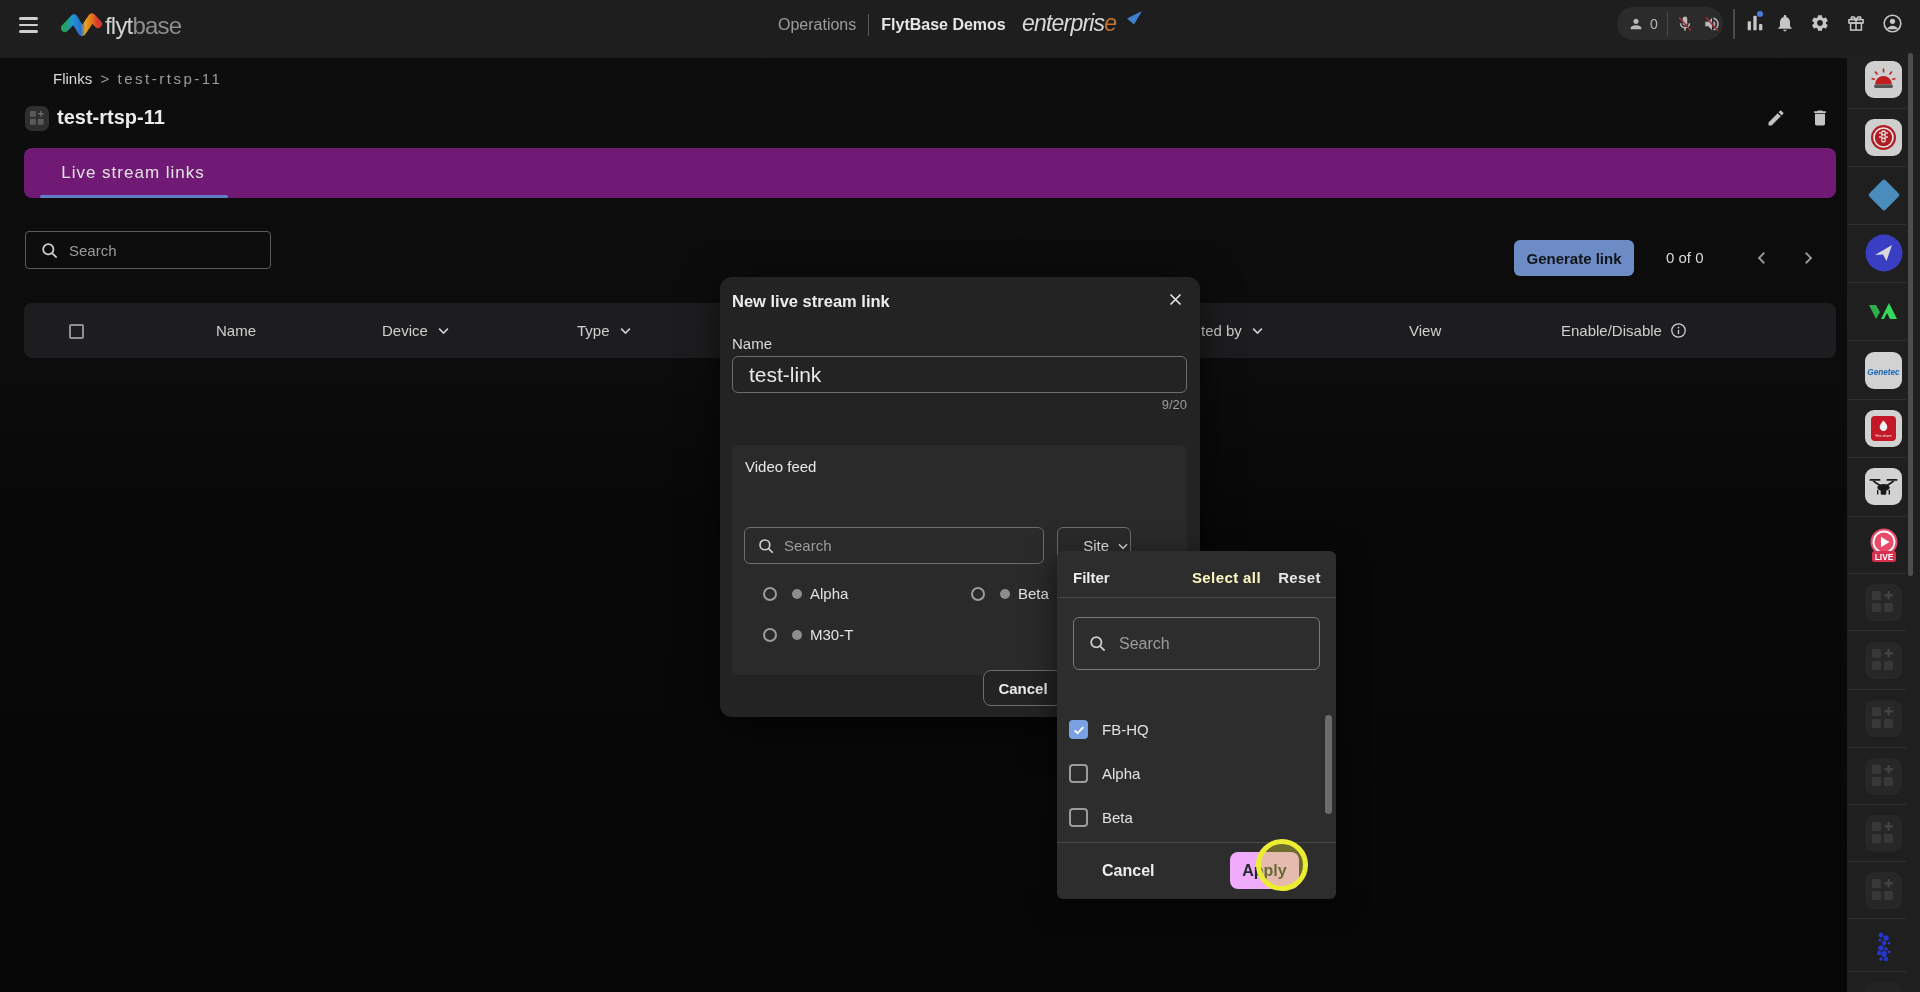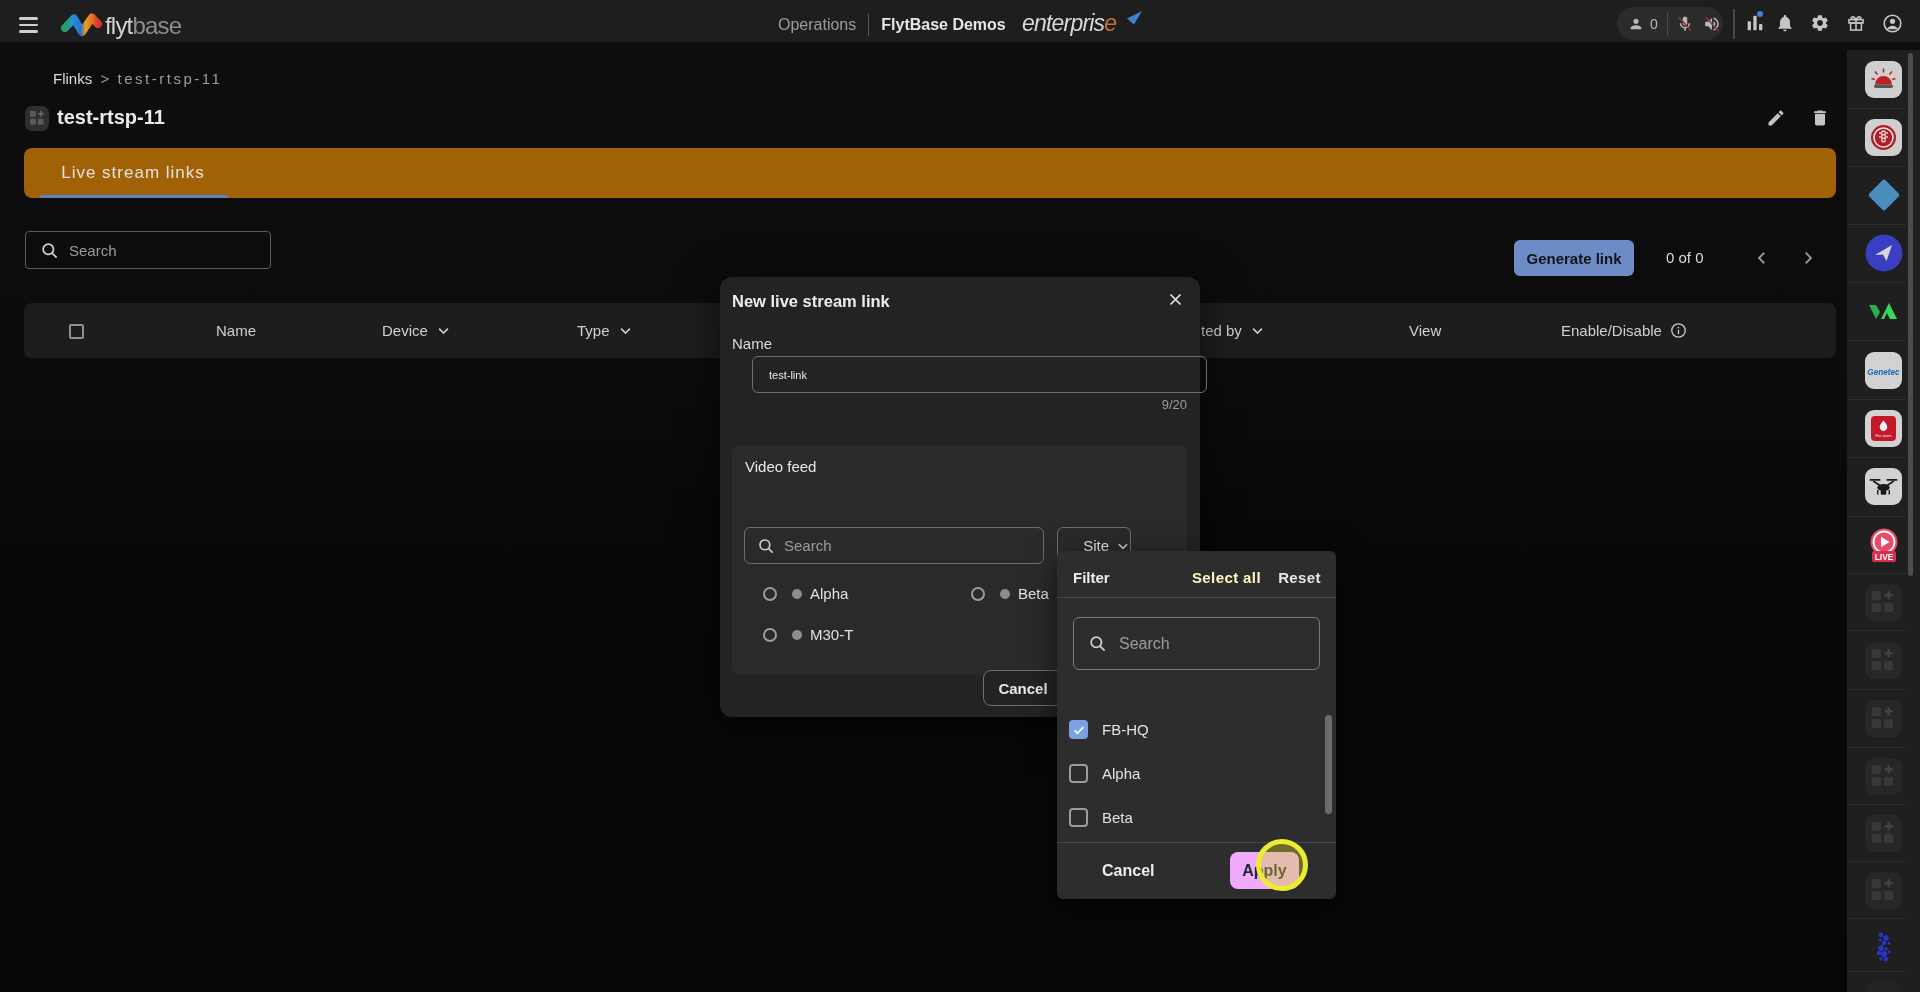--- a/index.html
+++ b/index.html
@@ -1,20 +1,20 @@
 <!DOCTYPE html>
 <html><head>
 <meta charset="utf-8">
 <style>
 * { margin:0; padding:0; box-sizing:border-box; -webkit-font-smoothing:antialiased; }
 html,body { width:1920px; height:992px; background:linear-gradient(180deg,#0d0d0d 0px,#0c0c0c 370px,#080808 520px,#070707 992px); font-family:"Liberation Sans", sans-serif; overflow:hidden; }
 .abs { position:absolute; }
 #stage { position:relative; width:1920px; height:992px; }
 
-#topbar { position:absolute; left:0; top:0; width:1920px; height:42px; background:#1e1e1e; }
+#topbar { position:absolute; left:0; top:0; width:1920px; height:58px; background:#1e1e1e; }
 #burger { position:absolute; left:19px; top:17px; width:19px; height:16px; }
 #burger div { height:2.6px; background:#cfcfcf; border-radius:2px; margin-bottom:4px; }
 #logo { position:absolute; left:61px; top:13px; }
 #logotext { position:absolute; left:105px; top:12px; font-size:24px; letter-spacing:-0.8px; color:#d2d2d2; }
 #logotext span { color:#8d8d8d; }
 #tb-center { position:absolute; left:778px; top:0; height:50px; display:flex; align-items:center; }
 #tb-center .ops { color:#9c9c9c; font-size:16px; }
 #tb-center .sep { width:1px; height:22px; background:#5a5a5a; margin:0 12px; }
 #tb-center .acct { color:#e6e6e6; font-size:16px; font-weight:bold; }
 #ent { position:absolute; left:1022px; top:8px; width:125px; height:34px; }
@@ -24,36 +24,36 @@
 #sidebar { position:absolute; left:1847px; top:50px; width:73px; height:942px; background:#1f1f1f; }
 .sb-cell { position:absolute; left:0; width:73px; display:flex; align-items:center; justify-content:center; }
 .sb-div { position:absolute; left:1px; width:58px; height:1px; background:#2f2f2f; }
 #sb-scroll { position:absolute; left:61px; top:3px; width:5px; height:523px; background:#4d4d4d; border-radius:3px; }
 .ph-ic { width:37px; height:37px; background:#272727; border-radius:9px; position:relative; }
 
 #crumb { position:absolute; left:53px; top:70px; font-size:15px; color:#9c9c9c; }
 #crumb b { color:#dcdcdc; font-weight:normal; }
 #title-ic { position:absolute; left:25px; top:106px; width:24px; height:25px; background:#2f2f2f; border-radius:7px; }
 #title { position:absolute; left:57px; top:106px; font-size:20px; font-weight:bold; color:#eaeaea; }
-#tabbar { position:absolute; left:24px; top:148px; width:1812px; height:50px; background:#a16207; border-radius:8px; }
+#tabbar { position:absolute; left:24px; top:148px; width:1812px; height:50px; background:#701a75; border-radius:8px; }
 #tab1 { position:absolute; left:14px; top:0; width:190px; height:50px; display:flex; align-items:center; justify-content:center; color:#e2e2e2; font-size:17px; letter-spacing:1px; }
 #tabline { position:absolute; left:2px; bottom:0px; width:188px; height:3px; background:#5f7fc7; border-radius:2px; }
 #srch { position:absolute; left:25px; top:231px; width:246px; height:38px; border:1px solid #5c5c5c; border-radius:4px; display:flex; align-items:center; }
 #srch span { color:#9c9c9c; font-size:15px; margin-left:10px; }
 #genbtn { position:absolute; left:1514px; top:240px; width:120px; height:36px; background:#6d8cc6; border-radius:6px; color:#101317; font-size:15px; font-weight:bold; display:flex; align-items:center; justify-content:center; }
 #pager { position:absolute; left:1666px; top:249px; font-size:15px; color:#dadada; }
 
 #thead { position:absolute; left:24px; top:303px; width:1812px; height:55px; background:#1d1d1f; border-radius:8px; color:#cfcfcf; font-size:15px; }
 #thead .col { position:absolute; top:0; height:55px; display:flex; align-items:center; }
 #hcheck { position:absolute; left:69px; top:324px; width:15px; height:15px; border:2px solid #8f8f8f; border-radius:2px; }
 
 #modal { position:absolute; left:720px; top:277px; width:480px; height:440px; background:#232323; border-radius:12px; box-shadow:0 8px 40px rgba(0,0,0,.6); }
 #modal h1 { position:absolute; left:12px; top:15px; font-size:16.5px; color:#ececec; font-weight:bold; }
 #m-name { position:absolute; left:12px; top:58px; font-size:15px; color:#dadada; }
-#m-input { position:absolute; left:12px; top:79px; width:455px; height:37px; border:1px solid #6d6d6d; border-radius:6px; color:#e8e8e8; font-size:11px; display:flex; align-items:center;margin-left:20px; }
+#m-input { position:absolute; left:12px; top:79px; width:455px; height:37px; border:1px solid #6d6d6d; border-radius:6px; color:#e8e8e8; font-size:21px; display:flex; align-items:center; }
 #m-count { position:absolute; right:13px; top:120px; font-size:13px; color:#9c9c9c; }
 #vf { position:absolute; left:12px; top:168px; width:455px; height:230px; background:#2a2a2a; border-radius:6px; }
 #vf h2 { position:absolute; left:13px; top:13px; font-size:15px; font-weight:normal; color:#e8e8e8; }
 #vf p { position:absolute; left:13px; top:37px; width:420px; font-size:13px; line-height:16px; color:#a2a2a2; }
 #vf-srch { position:absolute; left:12px; top:82px; width:300px; height:37px; border:1px solid #6d6d6d; border-radius:6px; display:flex; align-items:center; }
 #vf-srch span { color:#9c9c9c; font-size:15px; margin-left:9px; }
 #vf-site { position:absolute; left:325px; top:82px; width:74px; height:37px; border:1px solid #6d6d6d; border-radius:6px; display:flex; align-items:center; justify-content:flex-end; gap:7px; color:#e2e2e2; font-size:15px; }
 .radio-row { position:absolute; display:flex; align-items:center; }
 .rc { width:14px; height:14px; border:2px solid #9c9c9c; border-radius:50%; }
 .dot { width:10px; height:10px; background:#8d8d8d; border-radius:50%; margin-left:15px; }

